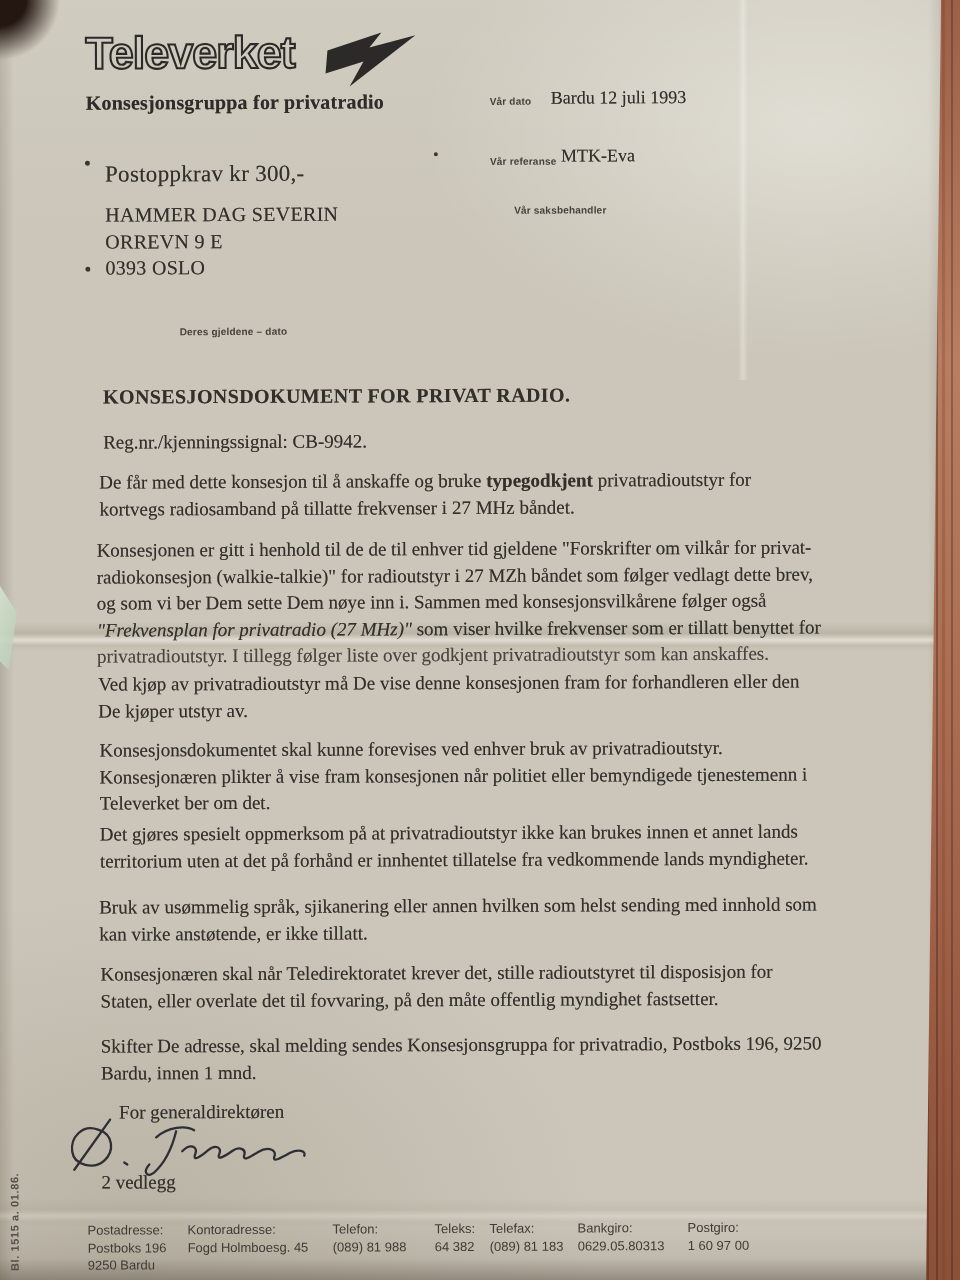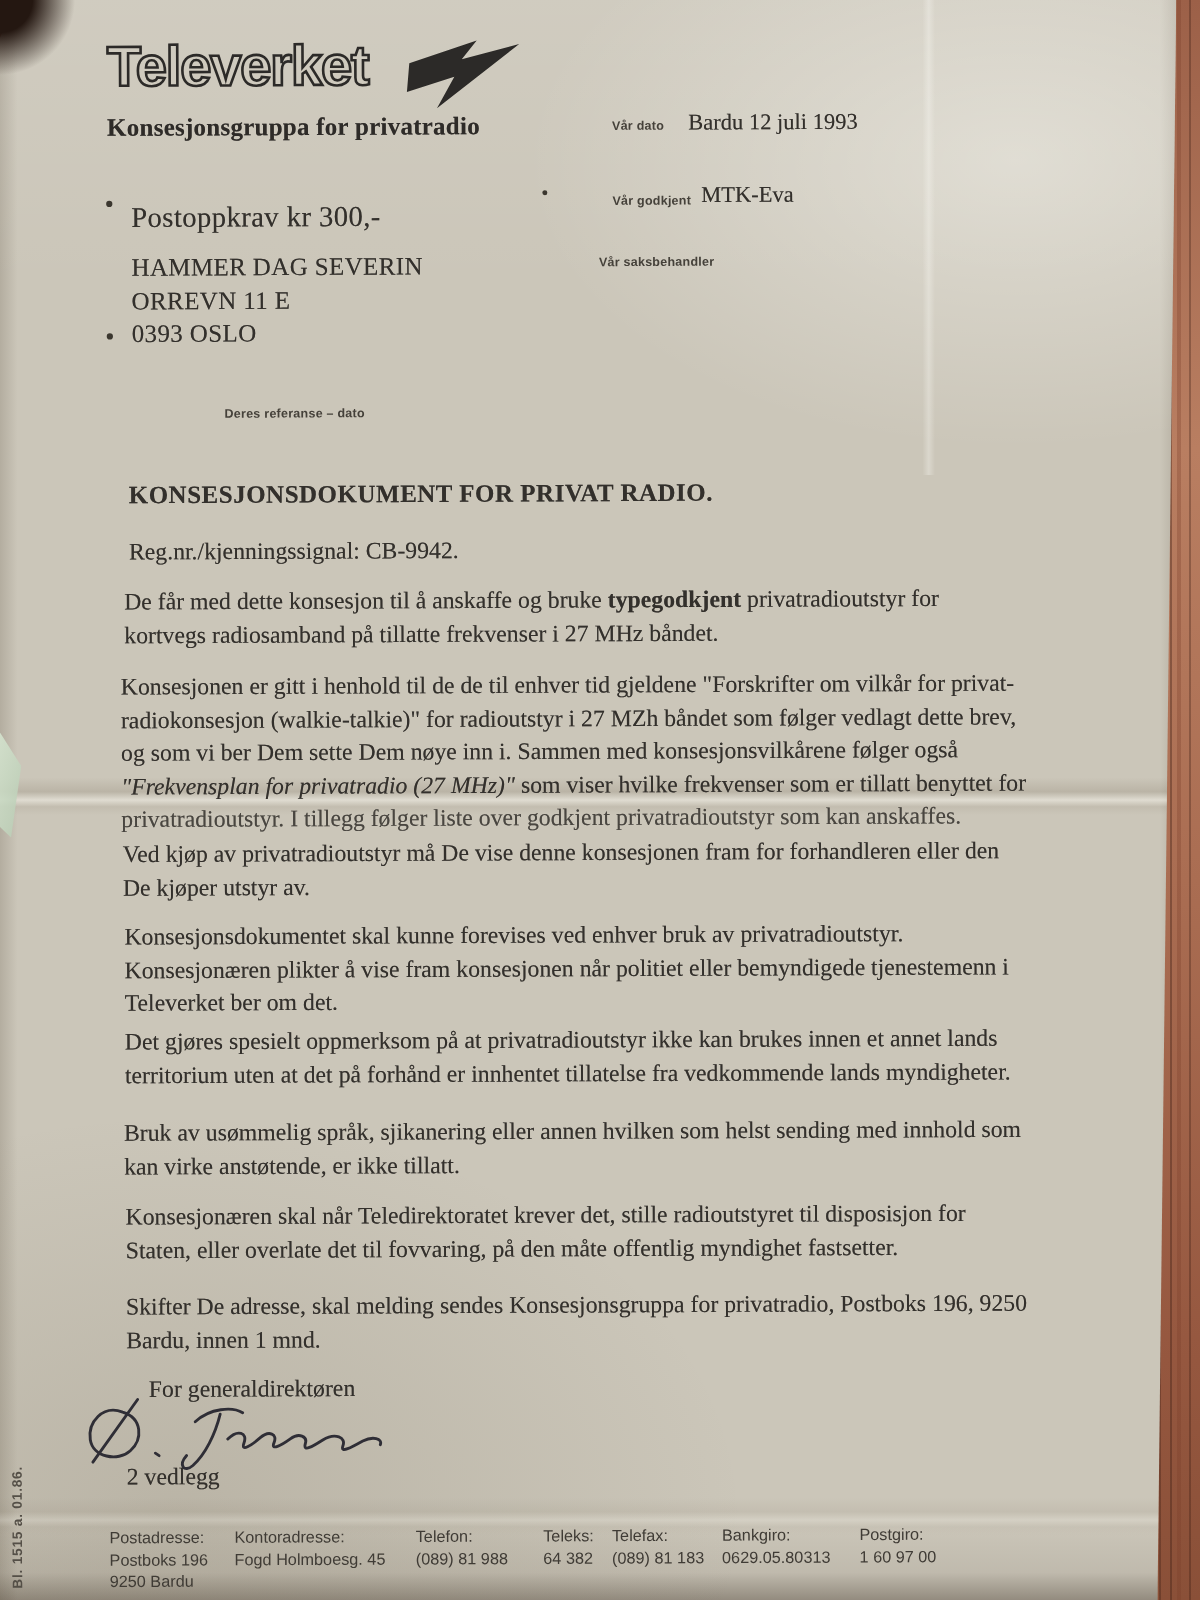--- a/index.html
+++ b/index.html
@@ -68,33 +68,33 @@
   <div class="content">
 
     <div class="abs logo-text" style="left:88px;top:26px">Televerket</div>
     <svg class="abs" style="left:322px;top:28px" width="100" height="62" viewBox="0 0 100 62">
       <path d="M8 22 L62 4 L50 19 L96 7 L30 58 L44 33 L6 45 Z" fill="#2c2a28"></path>
     </svg>
     <div class="abs dept soft" style="left:88px;top:90px">Konsesjonsgruppa for privatradio</div>
 
     <div class="abs tiny-label" style="left:492px;top:96px">Vår dato</div>
     <div class="abs meta-val soft" style="left:553px;top:88px">Bardu 12 juli 1993</div>
-    <div class="abs tiny-label" style="left:492px;top:156px">Vår godkjent</div>
+    <div class="abs tiny-label" style="left:492px;top:156px">Vår referanse</div>
     <div class="abs meta-val soft" style="left:563px;top:146px">MTK-Eva</div>
-    <div class="abs tiny-label" style="left:481px;top:205px">Vår saksbehandler</div>
+    <div class="abs tiny-label" style="left:516px;top:205px">Vår saksbehandler</div>
 
     <div class="speck" style="left:87px;top:159px;width:5px;height:5px"></div>
     <div class="speck" style="left:436px;top:152px;width:4px;height:4px"></div>
     <div class="speck" style="left:87px;top:265px;width:5px;height:5px"></div>
 
     <div class="abs addr soft" style="left:107px;top:160px;font-size:23px">Postoppkrav kr 300,-</div>
     <div class="abs addr soft" style="left:107px;top:202px">HAMMER DAG SEVERIN</div>
-    <div class="abs addr soft" style="left:107px;top:229px">ORREVN 11 E</div>
+    <div class="abs addr soft" style="left:107px;top:229px">ORREVN 9 E</div>
     <div class="abs addr soft" style="left:107px;top:255px">0393 OSLO</div>
-    <div class="abs tiny-label" style="left:181px;top:325px;font-weight:600">Deres referanse – dato</div>
+    <div class="abs tiny-label" style="left:181px;top:325px;font-weight:600">Deres gjeldene – dato</div>
 
     <div class="abs title soft" style="left:104px;top:384px">KONSESJONSDOKUMENT FOR PRIVAT RADIO.</div>
     <div class="abs body19 soft" style="left:104px;top:428px">Reg.nr./kjenningssignal: CB-9942.</div>
 
     <div class="abs body19 soft" style="left:100px;top:468px">
       <div><span>De får med dette konsesjon til å anskaffe og bruke </span><span style="font-weight:700">typegodkjent</span><span> privatradioutstyr for</span></div>
       <div>kortvegs radiosamband på tillatte frekvenser i 27 MHz båndet.</div>
     </div>
 
     <div class="abs body19 soft" style="left:97px;top:536px">

